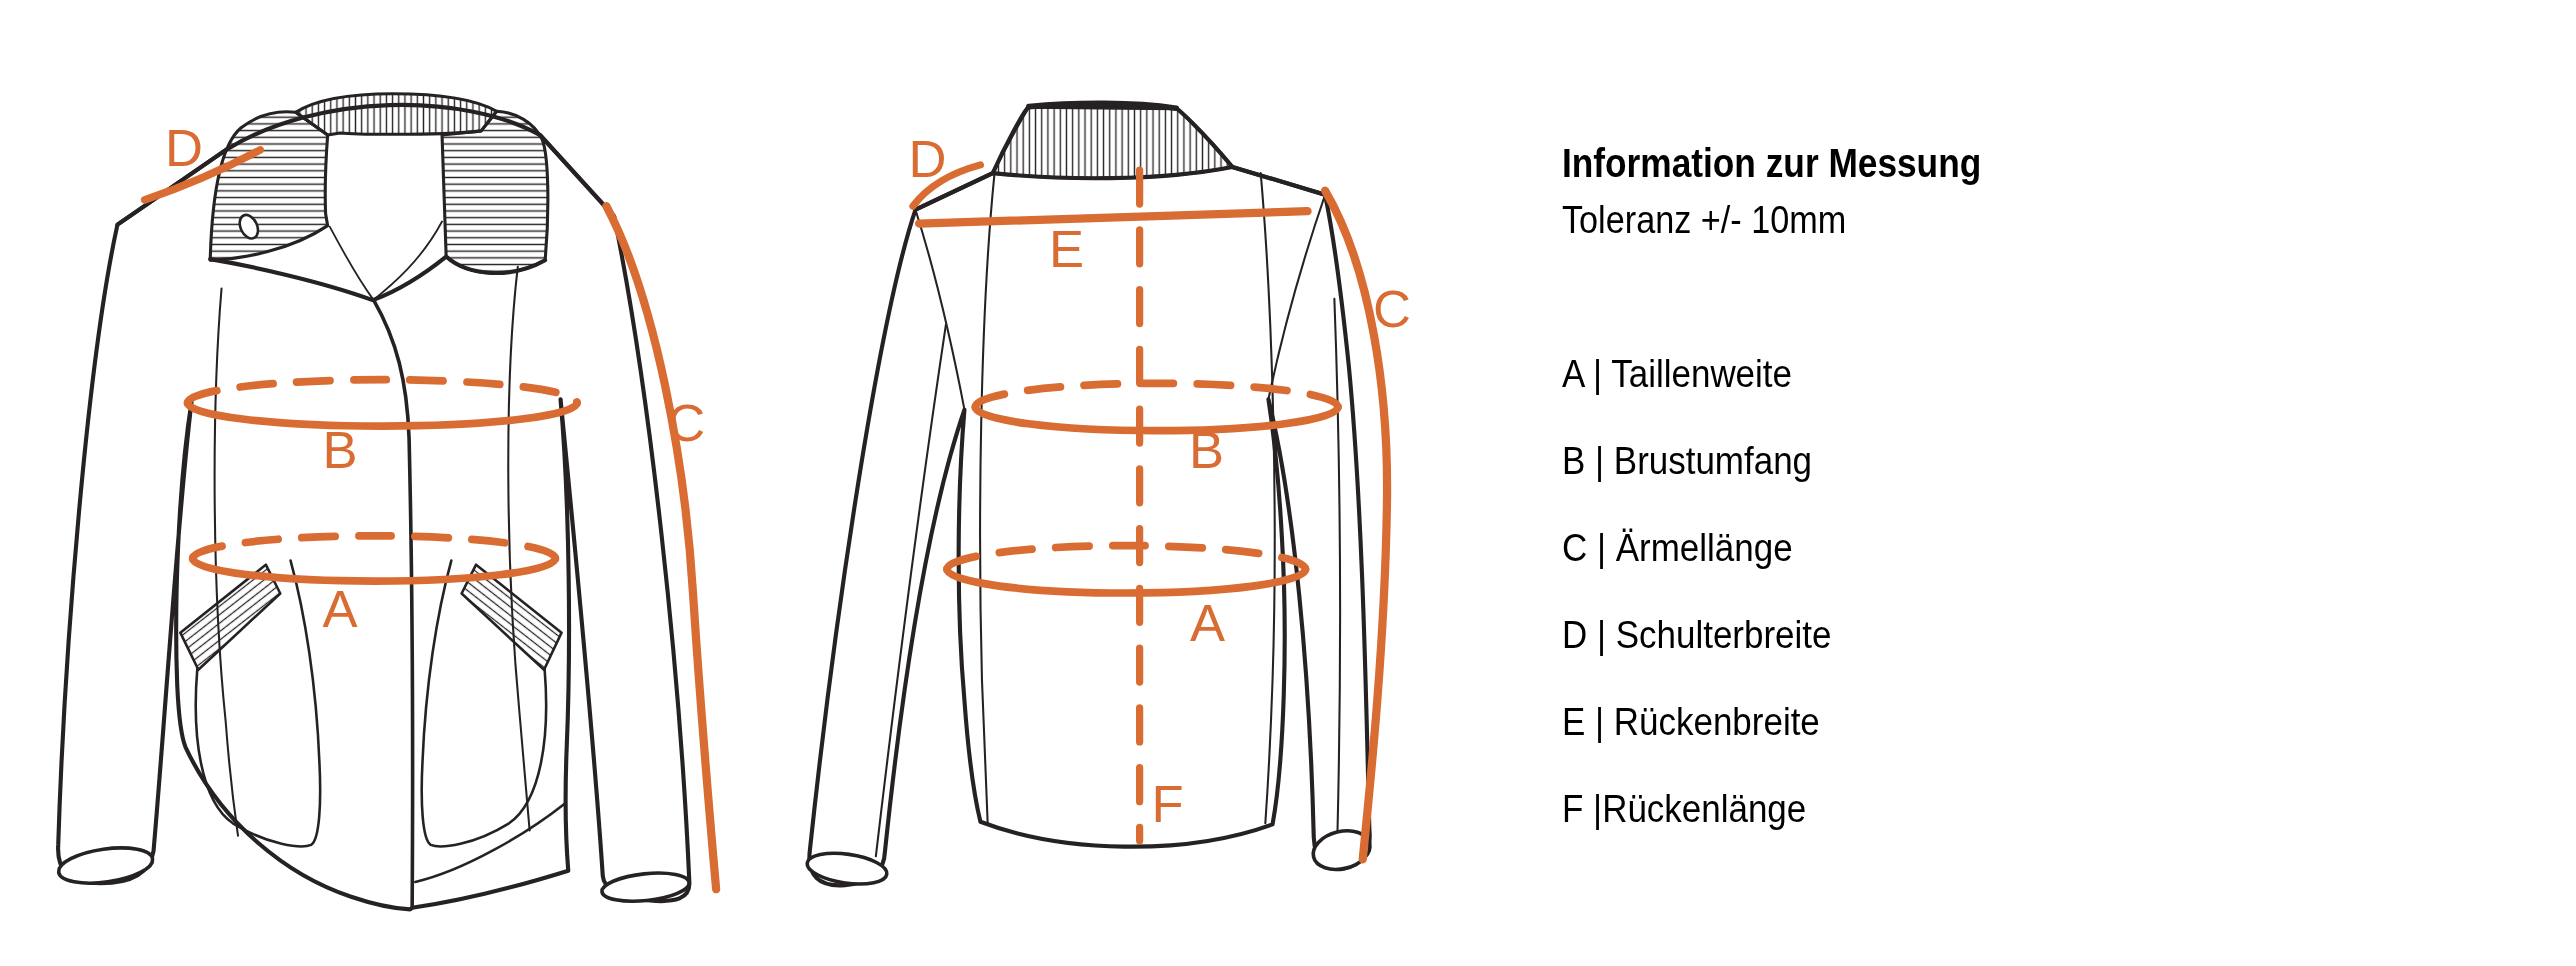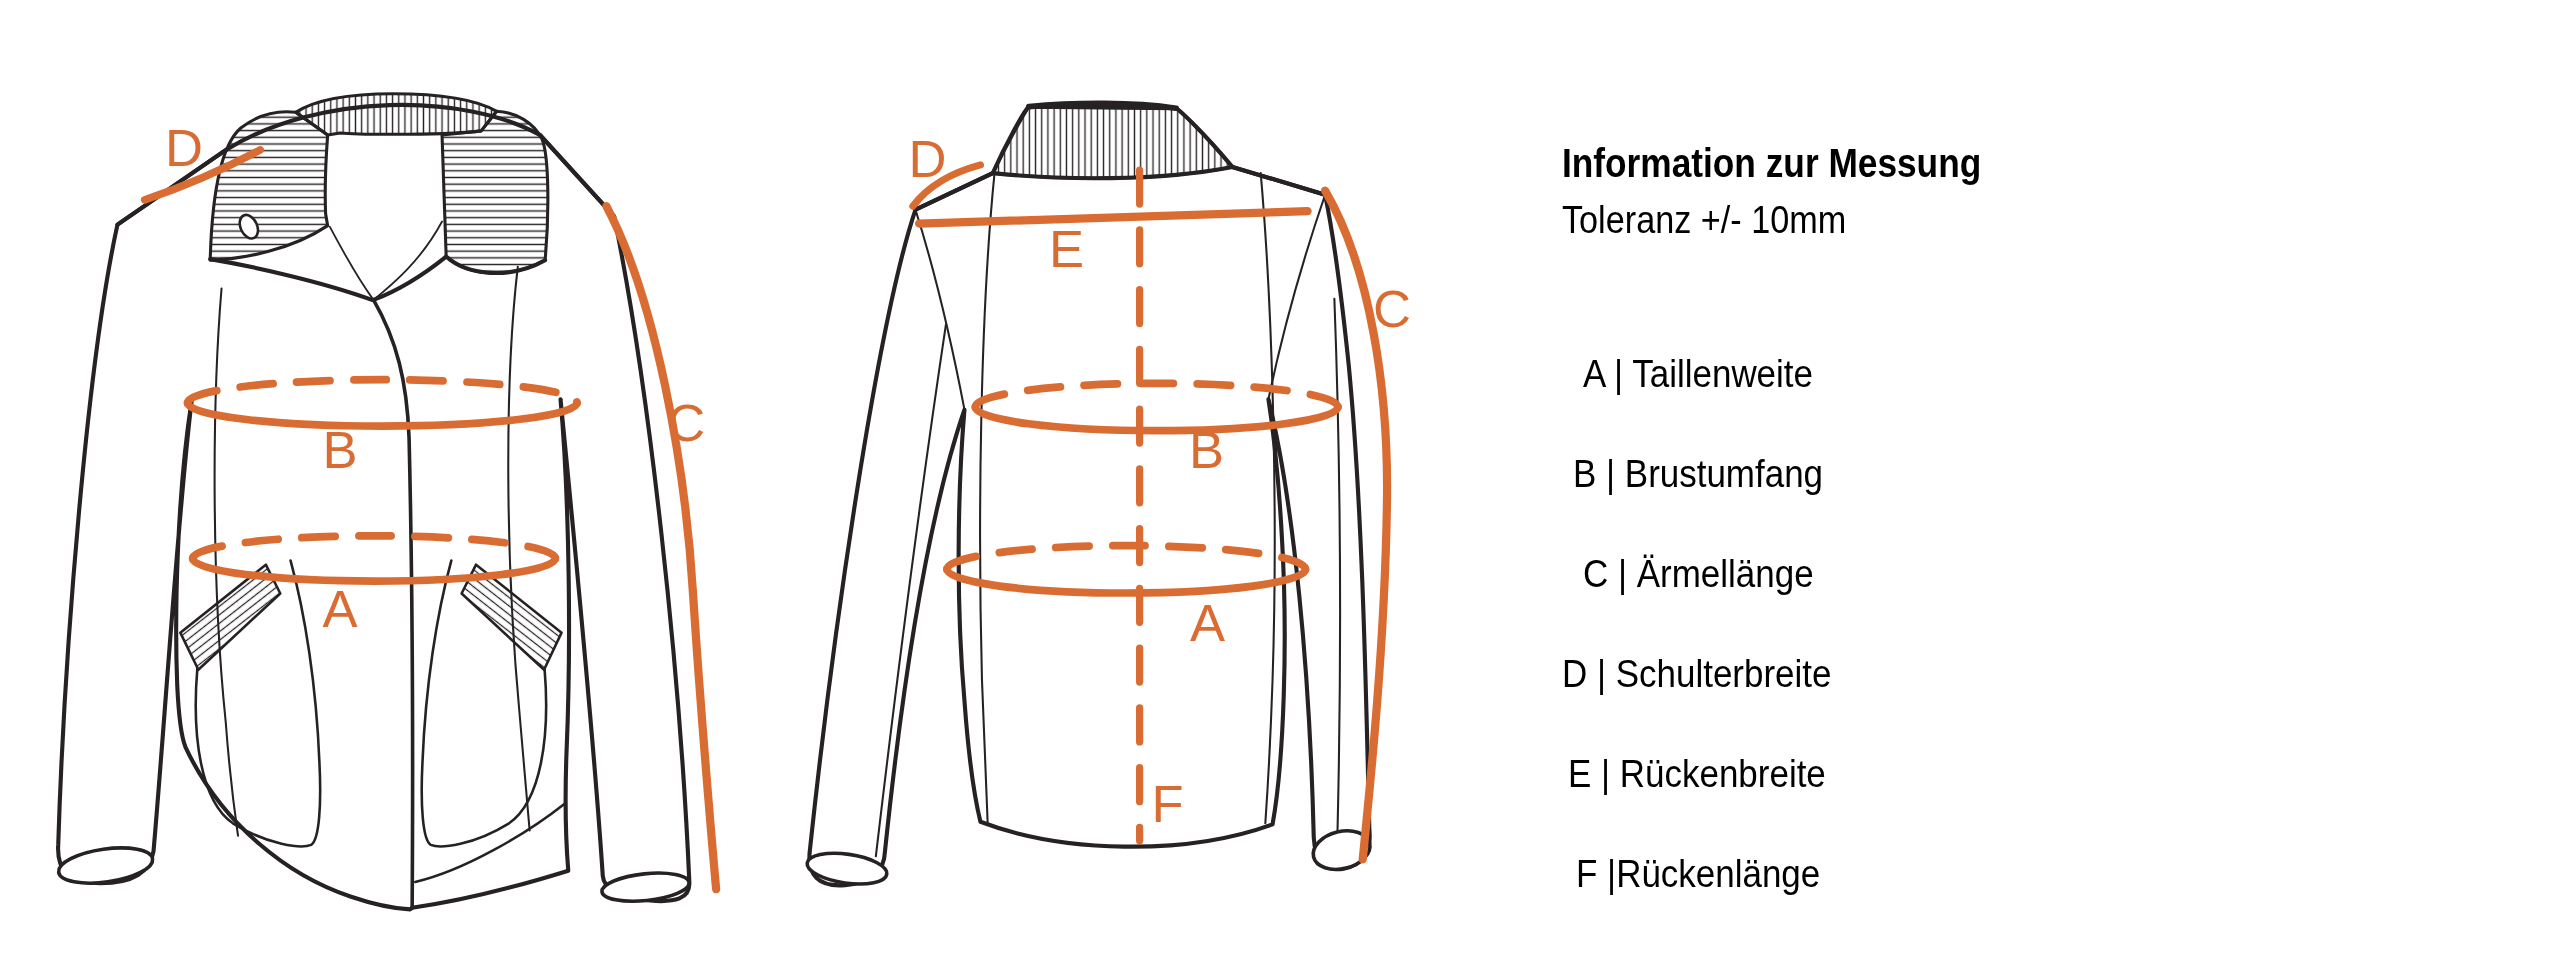--- a/index.html
+++ b/index.html
@@ -45,22 +45,21 @@
     white-space: nowrap;
     transform: scaleX(0.90);
     transform-origin: 0 0;
   }
   .legend {
     position: absolute;
     left: 0;
     top: 355px;
     display: flex;
     flex-direction: column;
-    gap: 62px;
-    align-items: center;
+    gap: 49px;
   }
   .legend-item {
     font-size: 38px;
     line-height: 38px;
     font-weight: 400;
     white-space: nowrap;
     transform: scaleX(0.92);
     transform-origin: 0 0;
   }
   

